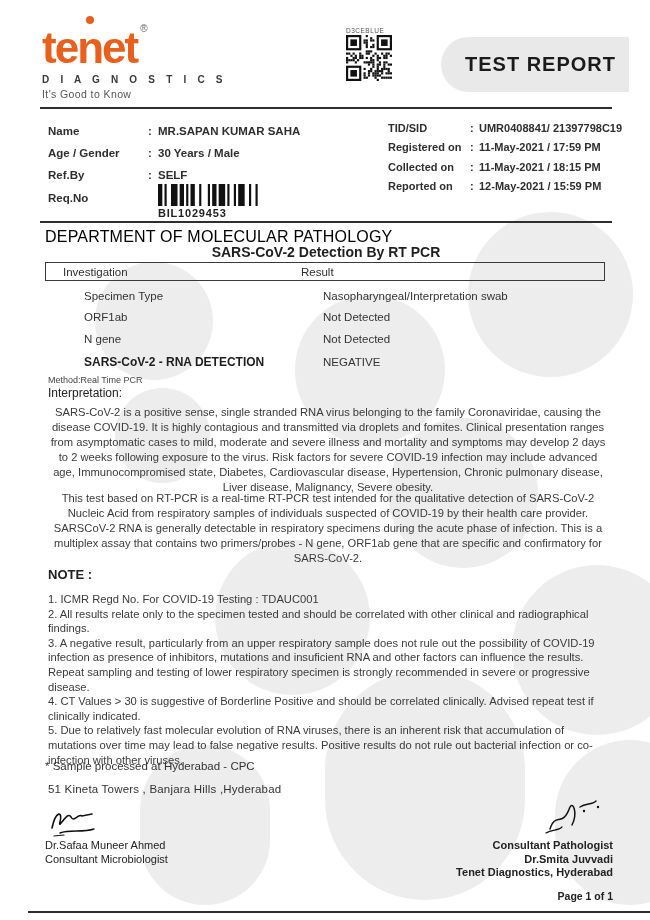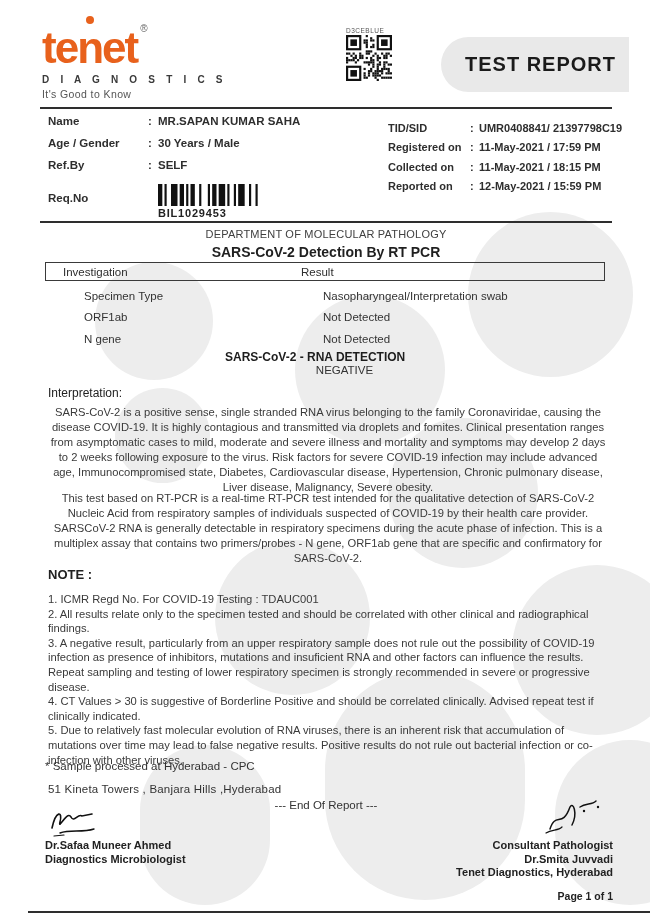--- a/index.html
+++ b/index.html
@@ -26,65 +26,65 @@
          border-radius:28px 0 0 28px;line-height:55px;padding-left:24px;box-sizing:border-box;
          font-size:20px;font-weight:800;letter-spacing:1px;color:#1b1b1b;}
 
   .rule{position:absolute;background:#2e2e2e;height:2px;z-index:1;}
   #rule1{left:40px;top:107px;width:572px;}
   #rule2{left:40px;top:221px;width:572px;}
   #rule3{left:28px;top:911px;width:622px;}
 
   
   .pinfo-left{left:48px;top:115px;width:310px;}
-  .pl-row{display:flex;height:22px;align-items:flex-start;font-size:11.5px;font-weight:700;color:#2e2e2e;}
+  .pl-row{display:flex;height:22px;align-items:flex-end;font-size:11.5px;font-weight:700;color:#2e2e2e;}
   .pl-label{width:100px;}
   .pl-colon{width:10px;}
   .req-row{display:flex;margin-top:3px;}
   .req-label{width:100px;font-size:11.5px;font-weight:700;color:#2e2e2e;padding-top:8px;}
   .req-sp{width:10px;}
   #barcode{width:104px;height:22px;display:block;}
   .bc-num{font-size:11px;font-weight:600;letter-spacing:0.8px;color:#222;margin-top:1px;}
 
   .pinfo-right{left:388px;top:118px;width:250px;}
   .pr-row{display:flex;height:19.5px;align-items:center;font-size:11px;font-weight:700;color:#2e2e2e;}
   .pr-label{width:82px;}
   .pr-colon{width:9px;}
   .pr-value{flex:1;white-space:nowrap;}
 
   
-  .dept{left:45px;top:228px;width:562px;text-align:center;font-size:11px;color:#404040;letter-spacing:0.2px;}
+  .dept{left:45px;top:228px;width:562px;font-size:16px;color:#000000;letter-spacing:0.2px;}
   .test-title{left:45px;top:244px;width:562px;text-align:center;font-size:14px;font-weight:700;color:#1f1f1f;}
   .thead{left:45px;top:262px;width:560px;height:19px;border:1px solid #3a3a3a;box-sizing:border-box;
          display:flex;align-items:center;font-size:11.5px;color:#2e2e2e;background:transparent;padding-left:11px;}
   .th-inv{padding-left:6px;width:238px;}
   .trows{left:48px;top:285px;width:557px;}
   .trow{display:flex;height:21.5px;align-items:center;font-size:11.5px;color:#333;margin-left:36px;}
   .tc-inv{width:239px;}
   .tc-res{flex:1;}
-  .trow.final{height:24px;flex-direction:column;}
+  .trow.final{height:24px;}
   .trow.final .tc-inv{font-weight:700;font-size:12px;color:#1d1d1d;}
   .method{font-size:9px;color:#444;margin-top:1px;}
 
   
   .interp-h{left:48px;top:386px;font-size:12px;font-weight:400;color:#222;}
   .para{left:48px;width:560px;font-size:11.2px;line-height:15px;color:#3a3a3a;text-align:center;}
   #para1{top:405px;}
   #para2{top:491px;}
   .note-h{left:48px;top:567px;font-size:13px;font-weight:700;color:#222;}
   .notes{left:48px;top:592px;width:560px;font-size:11.2px;line-height:14.6px;color:#3a3a3a;}
 
   .sample{left:45px;top:760px;font-size:11.5px;color:#333;}
   .address{left:48px;top:783px;font-size:11.5px;color:#333;letter-spacing:0.2px;}
   .endline{left:45px;top:799px;width:562px;text-align:center;font-size:11.5px;color:#333;}
 
   
   .sigsvg-left{left:46px;top:806px;width:72px;height:32px;}
   .sigsvg-right{left:536px;top:799px;width:70px;height:36px;}
-  .names-left{left:45px;top:839px;font-size:11px;font-weight:700;color:#222;line-height:13.5px;}
+  .names-left{left:45px;top:839px;font-size:11px;font-weight:400;color:#222;line-height:13.5px;}
   .names-right{left:350px;top:839px;width:263px;text-align:right;font-size:11px;font-weight:700;color:#222;line-height:13.5px;}
   .pageno{left:400px;top:890px;width:213px;text-align:right;font-size:10.5px;font-weight:700;color:#222;}
 </style>
 </head>
 <body>
 
 <div class="page">
 
   <div class="wm" style="left:95px;top:262px;width:118px;height:118px;"></div>
   <div class="wm" style="left:295px;top:295px;width:150px;height:150px;"></div>
@@ -318,54 +318,54 @@
       <span class="tc-res">Not Detected</span>
     </div>
     <div class="trow">
       <span class="tc-inv">N gene</span>
       <span class="tc-res">Not Detected</span>
     </div>
     <div class="trow final">
       <span class="tc-inv">SARS-CoV-2 - RNA DETECTION</span>
       <span class="tc-res">NEGATIVE</span>
     </div>
+    <div class="method">Method:Real Time PCR</div>
   </div>
 
   <div class="abs interp-h">Interpretation:</div>
   <div class="abs para" id="para1">SARS-CoV-2 is a positive sense, single stranded RNA virus belonging to the family Coronaviridae, causing the disease COVID-19. It is highly contagious and transmitted via droplets and fomites. Clinical presentation ranges from asymptomatic cases to mild, moderate and severe illness and mortality and symptoms may develop 2 days to 2 weeks following exposure to the virus. Risk factors for severe COVID-19 infection may include advanced age, Immunocompromised state, Diabetes, Cardiovascular disease, Hypertension, Chronic pulmonary disease, Liver disease, Malignancy, Severe obesity.</div>
   <div class="abs para" id="para2">This test based on RT-PCR is a real-time RT-PCR test intended for the qualitative detection of SARS-CoV-2 Nucleic Acid from respiratory samples of individuals suspected of COVID-19 by their health care provider. SARSCoV-2 RNA is generally detectable in respiratory specimens during the acute phase of infection. This is a multiplex assay that contains two primers/probes - N gene, ORF1ab gene that are specific and confirmatory for SARS-CoV-2.</div>
 
   <div class="abs note-h">NOTE :</div>
   <div class="abs notes">
     <div>1. ICMR Regd No. For COVID-19 Testing : TDAUC001</div>
     <div>2. All results relate only to the specimen tested and should be correlated with other clinical and radiographical findings.</div>
     <div>3. A negative result, particularly from an upper respiratory sample does not rule out the possibility of COVID-19 infection as presence of inhibitors, mutations and insuficient RNA and other factors can influence the results. Repeat sampling and testing of lower respiratory specimen is strongly recommended in severe or progressive disease.</div>
     <div>4. CT Values &gt; 30 is suggestive of Borderline Positive and should be correlated clinically. Advised repeat test if clinically indicated.</div>
     <div>5. Due to relatively fast molecular evolution of RNA viruses, there is an inherent risk that accumulation of mutations over time may lead to false negative results. Positive results do not rule out bacterial infection or co-infection with other viruses.</div>
   </div>
 
   <div class="abs sample">* Sample processed at  Hyderabad - CPC</div>
   <div class="abs address">51 Kineta Towers , Banjara Hills ,Hyderabad</div>
-  <div class="abs endline">--- End Of Report ---</div>
 
   <svg class="abs sigsvg-left" viewBox="0 0 72 32" xmlns="http://www.w3.org/2000/svg">
     <path d="M6,22 C10,4 17,5 14,16 C12,25 21,4 25,11 C28,17 32,7 36,10 L46,8" fill="none" stroke="#111" stroke-width="1.6" stroke-linecap="round"></path>
     <path d="M14,27 C24,23 36,27 48,23" fill="none" stroke="#111" stroke-width="1.4" stroke-linecap="round"></path>
     <path d="M8,30 L18,29" fill="none" stroke="#111" stroke-width="1.2" stroke-linecap="round"></path>
   </svg>
   <svg class="abs sigsvg-right" viewBox="0 0 70 36" xmlns="http://www.w3.org/2000/svg">
     <path d="M14,30 C20,12 26,30 34,8 C37,2 42,14 36,26 M44,8 C50,4 56,6 60,2" fill="none" stroke="#111" stroke-width="1.5" stroke-linecap="round"></path>
     <path d="M10,34 C16,30 22,32 26,28" fill="none" stroke="#111" stroke-width="1.2" stroke-linecap="round"></path>
     <circle cx="48" cy="12" r="1.2" fill="#111"></circle>
     <circle cx="62" cy="8" r="1.2" fill="#111"></circle>
   </svg>
 
   <div class="abs names-left">
     <div>Dr.Safaa Muneer Ahmed</div>
-    <div>Diagnostics Microbiologist</div>
+    <div>Consultant Microbiologist</div>
   </div>
   <div class="abs names-right">
     <div>Consultant Pathologist</div>
     <div>Dr.Smita Juvvadi</div>
     <div>Tenet Diagnostics, Hyderabad</div>
   </div>
 
   <div class="abs pageno">Page 1 of 1</div>
   <div class="rule" id="rule3"></div>
 

